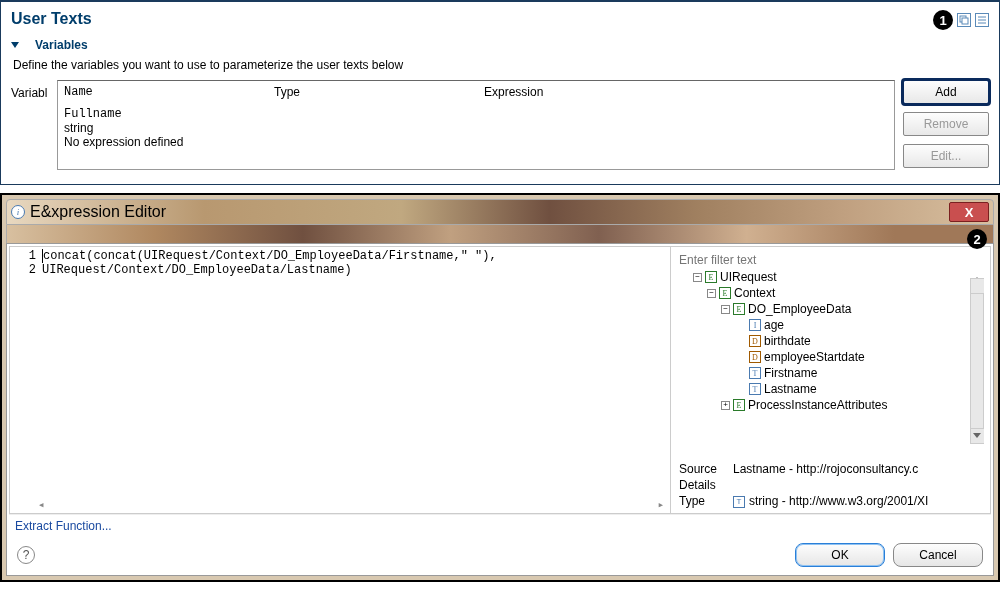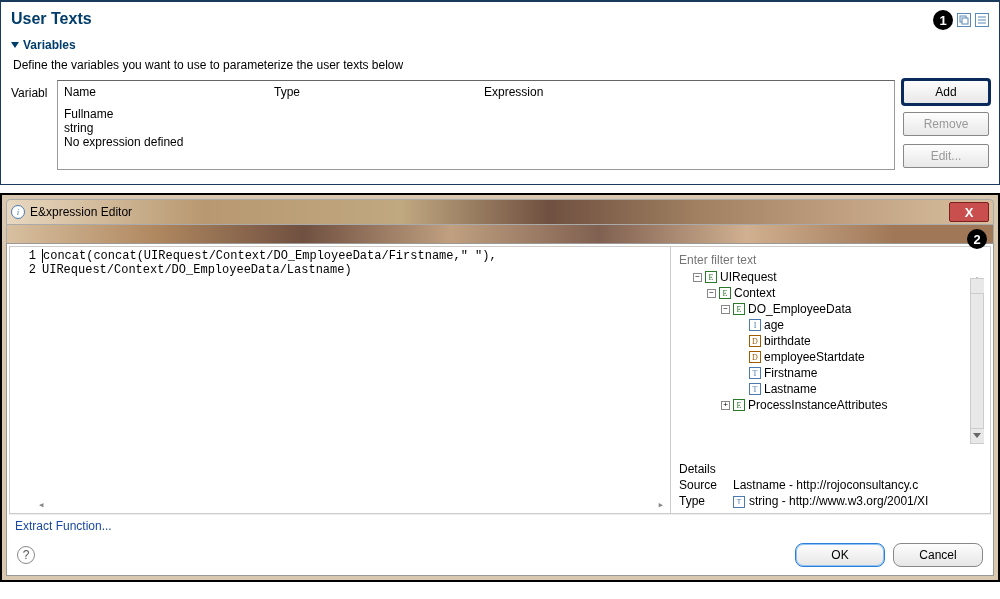--- a/index.html
+++ b/index.html
@@ -8,43 +8,43 @@
 .container { width: 1000px; }
 
 
 .top-panel { border: 1px solid #1a3a5c; border-top-width: 2px; margin-bottom: 8px; position: relative; padding: 8px 10px 14px 10px; }
 .panel-title { color: #003d6b; font-size: 16px; font-weight: bold; margin-bottom: 10px; }
 .panel-top-icons { position: absolute; right: 10px; top: 8px; display: flex; gap: 4px; align-items: center; }
 .callout-badge { width: 20px; height: 20px; border-radius: 50%; background: #000; color: #fff; display: flex; align-items: center; justify-content: center; font-weight: bold; font-size: 13px; }
 .panel-icon-btn { width: 14px; height: 14px; border: 1px solid #5a8ab8; display: flex; align-items: center; justify-content: center; cursor: pointer; }
 .panel-icon-btn svg { width: 10px; height: 10px; }
 
-.section-toggle { color: #003d6b; font-weight: bold; font-size: 12px; display: flex; align-items: center; gap: 4px; margin-bottom: 6px; cursor: pointer; }
+.section-toggle { color: #003d6b; font-weight: bold; font-size: 12px; display: flex; align-items: center; gap: 16px; margin-bottom: 6px; cursor: pointer; }
 .triangle-down { width: 0; height: 0; border-left: 4px solid transparent; border-right: 4px solid transparent; border-top: 6px solid #003d6b; }
 
 .section-desc { font-size: 12px; margin-bottom: 8px; margin-left: 2px; }
 
 .var-row { display: flex; align-items: flex-start; }
 .var-label { width: 46px; padding-top: 6px; font-size: 12px; }
 .var-table-wrap { flex: 1; border: 1px solid #999; border-top: 1px solid #666; background: #fff; min-height: 90px; }
 .var-table-head { display: flex; padding: 4px 6px; font-size: 12px; }
 .var-table-row { display: flex; padding: 4px 6px; font-size: 12px; flex-direction: column; }
-.col-name { width: 210px; }
+.col-name { width: 210px; font-family: Liberation Mono, monospace; }
 .col-type { width: 210px; }
 .col-expr { flex: 1; }
 .var-buttons { width: 86px; display: flex; flex-direction: column; gap: 8px; margin-left: 8px; }
 .win-btn { height: 24px; border: 1px solid #888; background: linear-gradient(#fdfdfd,#e8e8e8); font-size: 12px; cursor: pointer; border-radius: 2px; }
 .win-btn.disabled { color: #999; }
 .win-btn.highlight { outline: 3px solid #0a2a5c; outline-offset: -1px; border: 1px solid #2a6fc9; }
 
 
 .dialog-outer { border: 2px solid #000; padding: 4px; background: #d8c8b0; }
 .dialog-titlebar { height: 26px; display: flex; align-items: center; padding: 0 4px; position: relative; background: linear-gradient(90deg, #e8d8c0, #b89870 20%, #c0a880 40%, #705040 55%, #a08060 70%, #c0a080 85%, #d8c0a0); border: 1px solid #aaa; border-top-left-radius: 4px; border-top-right-radius: 4px; }
 .dialog-title-icon { width: 14px; height: 14px; border-radius: 50%; border: 1px solid #4a7ab0; background: #fff; display: flex; align-items: center; justify-content: center; color: #4a7ab0; font-size: 9px; font-style: italic; font-family: Georgia, serif; margin-right: 5px; }
-.dialog-title-text { font-size: 12px; color: #000; }
+.dialog-title-text { font-size: 16px; color: #000; }
 .dialog-close { position: absolute; right: 4px; top: 2px; width: 40px; height: 20px; background: #c94f4f; border: 1px solid #7a2020; border-radius: 2px; display: flex; align-items: center; justify-content: center; cursor: pointer; }
 .dialog-close span { color: #fff; font-weight: bold; font-size: 13px; }
 .dialog-decor { height: 18px; background: linear-gradient(90deg, #d8c0a0, #b08860 15%, #705040 30%, #c0a080 45%, #806050 60%, #d0b090 75%, #a07858 90%); border-left: 1px solid #aaa; border-right: 1px solid #aaa; position: relative; }
 .callout-2 { position: absolute; right: 6px; bottom: -6px; }
 
 .dialog-body { background: #fff; border: 1px solid #999; padding: 2px; }
 .editor-area { display: flex; border: 1px solid #ccc; height: 268px; }
 .code-pane { flex: 0 0 660px; position: relative; font-family: 'Courier New', monospace; font-size: 12px; padding: 2px 0; overflow: hidden; }
 .code-line { display: flex; white-space: pre; }
 .code-gutter { width: 32px; text-align: right; padding-right: 6px; color: #000; }
@@ -219,26 +219,26 @@
                 </li>
               <li class="indent-3">
                   <span class="tree-twisty">+</span>
                   <span class="node-icon elem">E</span>
                   <span>ProcessInstanceAttributes</span>
                 </li>
             </ul>
           </div>
           <div class="details-block">
             <div class="details-row">
-                <div class="details-lbl">Details</div>
-              </div>
-            <div class="details-row">
               <div class="details-lbl">Source</div>
               <div class="details-val">Lastname - http://rojoconsultancy.c</div>
             </div>
+            <div class="details-row">
+                <div class="details-lbl">Details</div>
+              </div>
             <div class="details-row">
               <div class="details-lbl">Type</div>
               <div class="details-val"><span class="inline-icon">T</span><span>string - http://www.w3.org/2001/XI</span></div>
             </div>
           </div>
         </div>
       </div>
 
       <div class="extract-link">Extract Function...</div>
 

